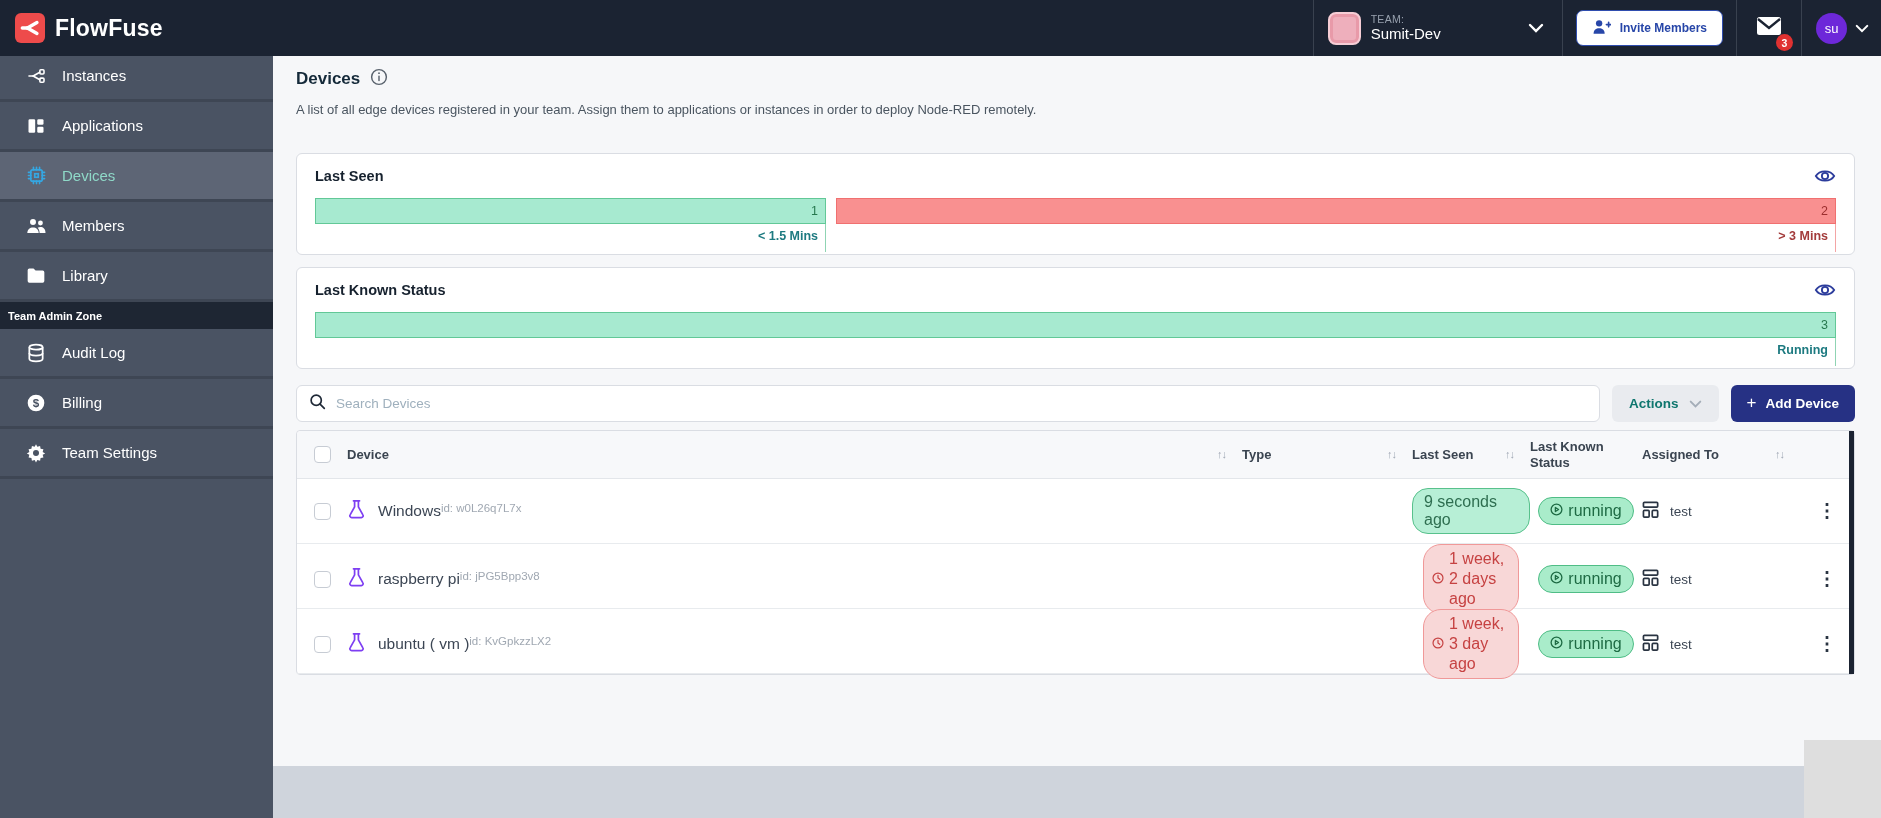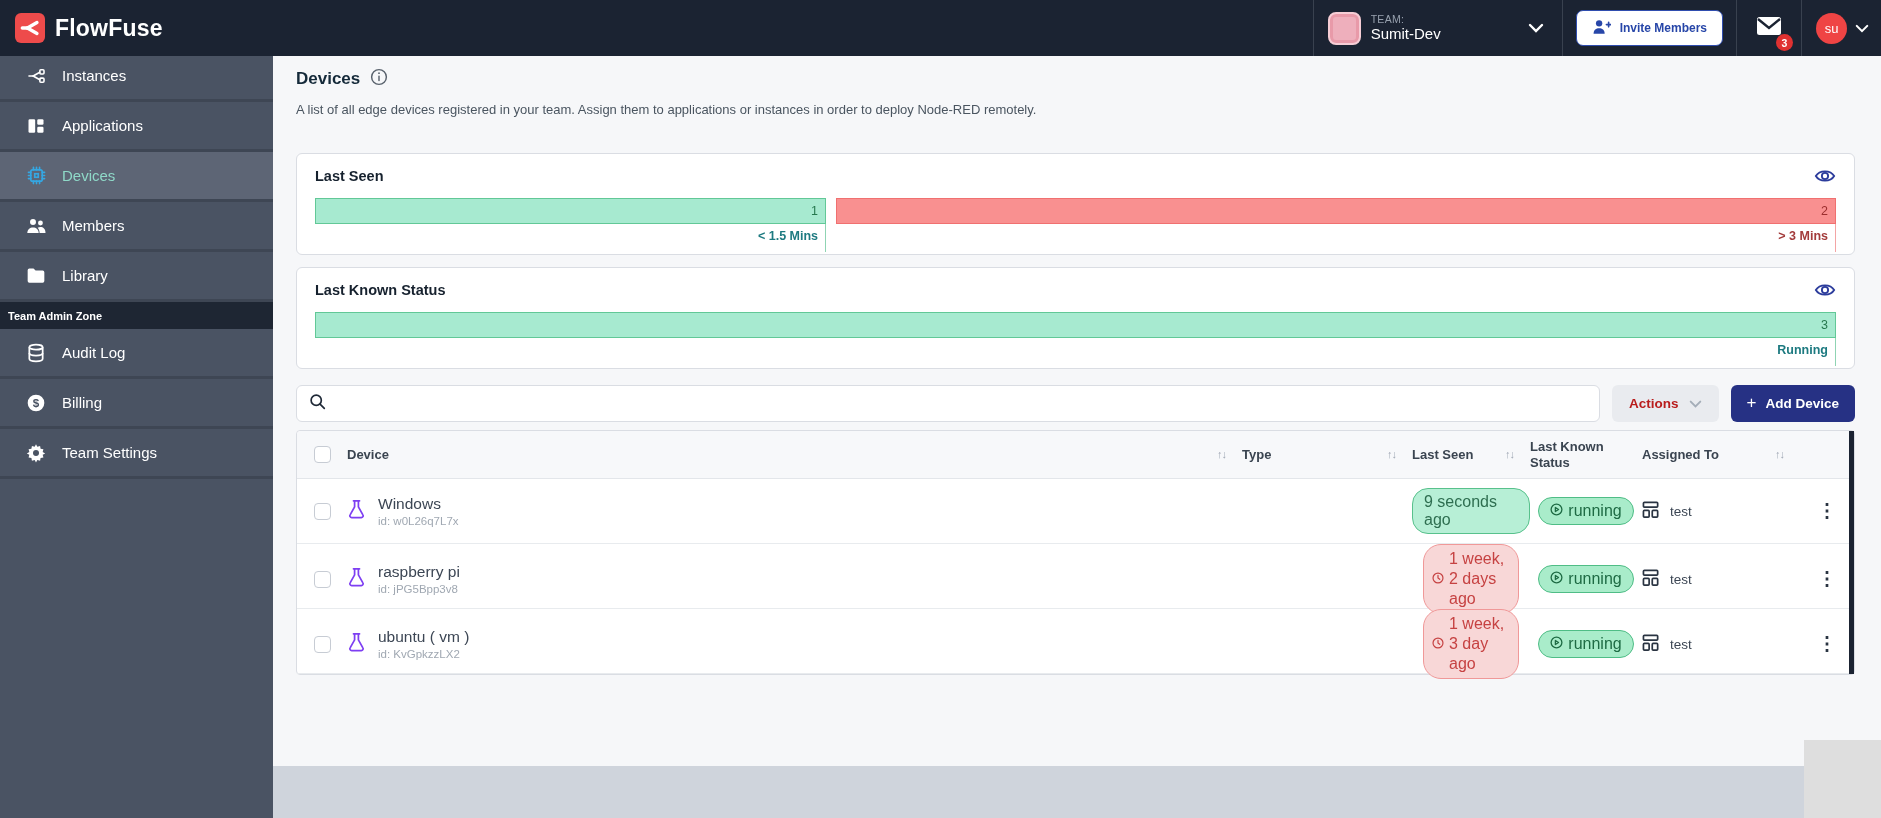--- a/index.html
+++ b/index.html
@@ -32,21 +32,21 @@
     border:1px solid #2f4daf; border-radius:7px; padding:7px 15px;
     color:#2746a8; font-size:12px; font-weight:bold; cursor:pointer;
   }
   .mail-wrap { position:relative; padding:0 19px; height:100%; display:flex; align-items:center; cursor:pointer; }
   .mail-badge {
     position:absolute; right:8px; bottom:5px; min-width:17px; height:17px; border-radius:50%;
     background:#e03131; color:#fff; font-size:10.5px; font-weight:bold;
     display:flex; align-items:center; justify-content:center; padding:0 3px;
   }
   .user-wrap { display:flex; align-items:center; gap:8px; padding:0 12px 0 14px; height:100%; cursor:pointer; }
-  .user-avatar { width:31px; height:31px; border-radius:50%; background:#ef4444; color:#fff; font-size:13px;
+  .user-avatar { width:31px; height:31px; border-radius:50%; background:#6d28d9; color:#fff; font-size:13px;
     display:flex; align-items:center; justify-content:center; }
   
   .sidebar { position:absolute; top:52px; left:0; bottom:0; width:273px; background:#4a5363; z-index:10; }
   .side-item {
     height:50px; display:flex; align-items:center; gap:15px; padding-left:25px;
     border-bottom:3px solid #3e4654; cursor:pointer; color:#ffffff; font-size:15px;
   }
   .side-item.active { background:#5d6575; }
   .side-item.active .side-label { color:#8fd9c8; }
   .side-icon { width:22px; display:flex; justify-content:center; }
@@ -78,42 +78,42 @@
   
   .toolbar { margin-top:16px; display:flex; gap:12px; height:37px; }
   .search-box {
     flex:1; background:#ffffff; border:1px solid #dadde3; border-radius:6px;
     display:flex; align-items:center; padding:0 12px; gap:10px;
   }
   .search-box input { border:none; outline:none; flex:1; font-size:13.5px; color:#3c4654; font-family:"Liberation Sans",sans-serif; }
   .search-box input::placeholder { color:#9fb0bd; }
   .actions-btn {
     background:#e9ebef; border:none; border-radius:6px; padding:0 17px;
-    color:#b91c1c; font-size:13.5px; font-weight:bold; display:flex; align-items:center; gap:10px; cursor:default;
+    color:#0f766e; font-size:13.5px; font-weight:bold; display:flex; align-items:center; gap:10px; cursor:default;
   }
   .add-btn {
     background:#263184; border:none; border-radius:6px; padding:0 16px;
     color:#ffffff; font-size:13.5px; font-weight:bold; display:flex; align-items:center; gap:9px; cursor:pointer;
   }
   .add-plus { font-size:17px; font-weight:normal; margin-top:-1px; }
   
   .table-card { margin-top:8px; background:#ffffff; border:1px solid #dadde3; border-radius:4px; position:relative; }
   .dark-scrollbar { position:absolute; top:0; bottom:0; right:0; width:5px; background:#1b2332; }
   .trow { display:grid; grid-template-columns:50px minmax(0,1fr) 170px 118px 112px 158px 54px; align-items:center; }
   .thead { height:48px; background:#f7f8fa; border-bottom:1px solid #e3e6ea; border-radius:4px 4px 0 0;
     font-size:13px; font-weight:bold; color:#3a4450; }
   .th-cell { display:flex; align-items:center; justify-content:space-between; padding-right:16px; line-height:1.2; }
   .th-wrap { max-width:78px; }
   .sort { font-size:11px; color:#a0a7b4; letter-spacing:-1px; cursor:pointer; font-weight:normal; }
   .cb-cell { display:flex; justify-content:center; }
   .checkbox { width:17px; height:17px; border:1.5px solid #c7ccd4; border-radius:4px; background:#fff; cursor:pointer; }
   .data-row { height:65px; border-bottom:1px solid #e8ebee; cursor:pointer; }
   .data-row:last-child { border-bottom:none; }
   .dev-cell { display:flex; align-items:center; gap:12px; }
-  .dev-meta { display:flex; flex-direction:column; line-height:1.25; }
+  .dev-meta { display:flex; line-height:1.25; }
   .dev-name { font-size:15.5px; color:#3c4654; }
   .dev-id { font-size:11.5px; color:#a0a8b2; }
   .center-cell { display:flex; justify-content:center; }
   .pill { display:inline-flex; align-items:center; gap:5px; border-radius:16px; font-size:16px; padding:4px 11px; }
   .pill.green-seen { background:#b7efd6; border:1px solid #58c18c; color:#2e6e50; }
   .pill.running { background:#a9ecca; border:1px solid #4fbd86; color:#1e6b44; }
   .pill.red { background:#f8d7d7; border:1px solid #f09898; color:#c64242; border-radius:18px;
     max-width:96px; line-height:1.25; padding:4px 10px 4px 8px; }
   .assigned-cell { display:flex; align-items:center; gap:9px; font-size:13.5px; color:#3c4654; }
   .kebab { font-size:19px; font-weight:bold; color:#2a3442; text-align:center; cursor:pointer; line-height:.62; letter-spacing:0; }
@@ -328,20 +328,21 @@
   </div>
 
   <div class="toolbar">
     <div class="search-box">
       <span>
         <svg width="17" height="17" viewBox="0 0 20 20" fill="none" stroke="#1f2937" stroke-width="2" stroke-linecap="round">
           <circle cx="8.5" cy="8.5" r="6"></circle>
             <path d="M13 13 L18 18"></path>
         </svg>
       </span>
+      <input type="text" placeholder="Search Devices" style="">
     </div>
     <button class="actions-btn">
       <span>Actions</span>
       <span>
         <svg width="13" height="8" viewBox="0 0 16 10" fill="none" stroke="#a4adb8" stroke-width="2.4" stroke-linecap="round">
             <polyline points="2,2 8,8 14,2"></polyline>
           </svg>
       </span>
     </button>
     <button class="add-btn">

